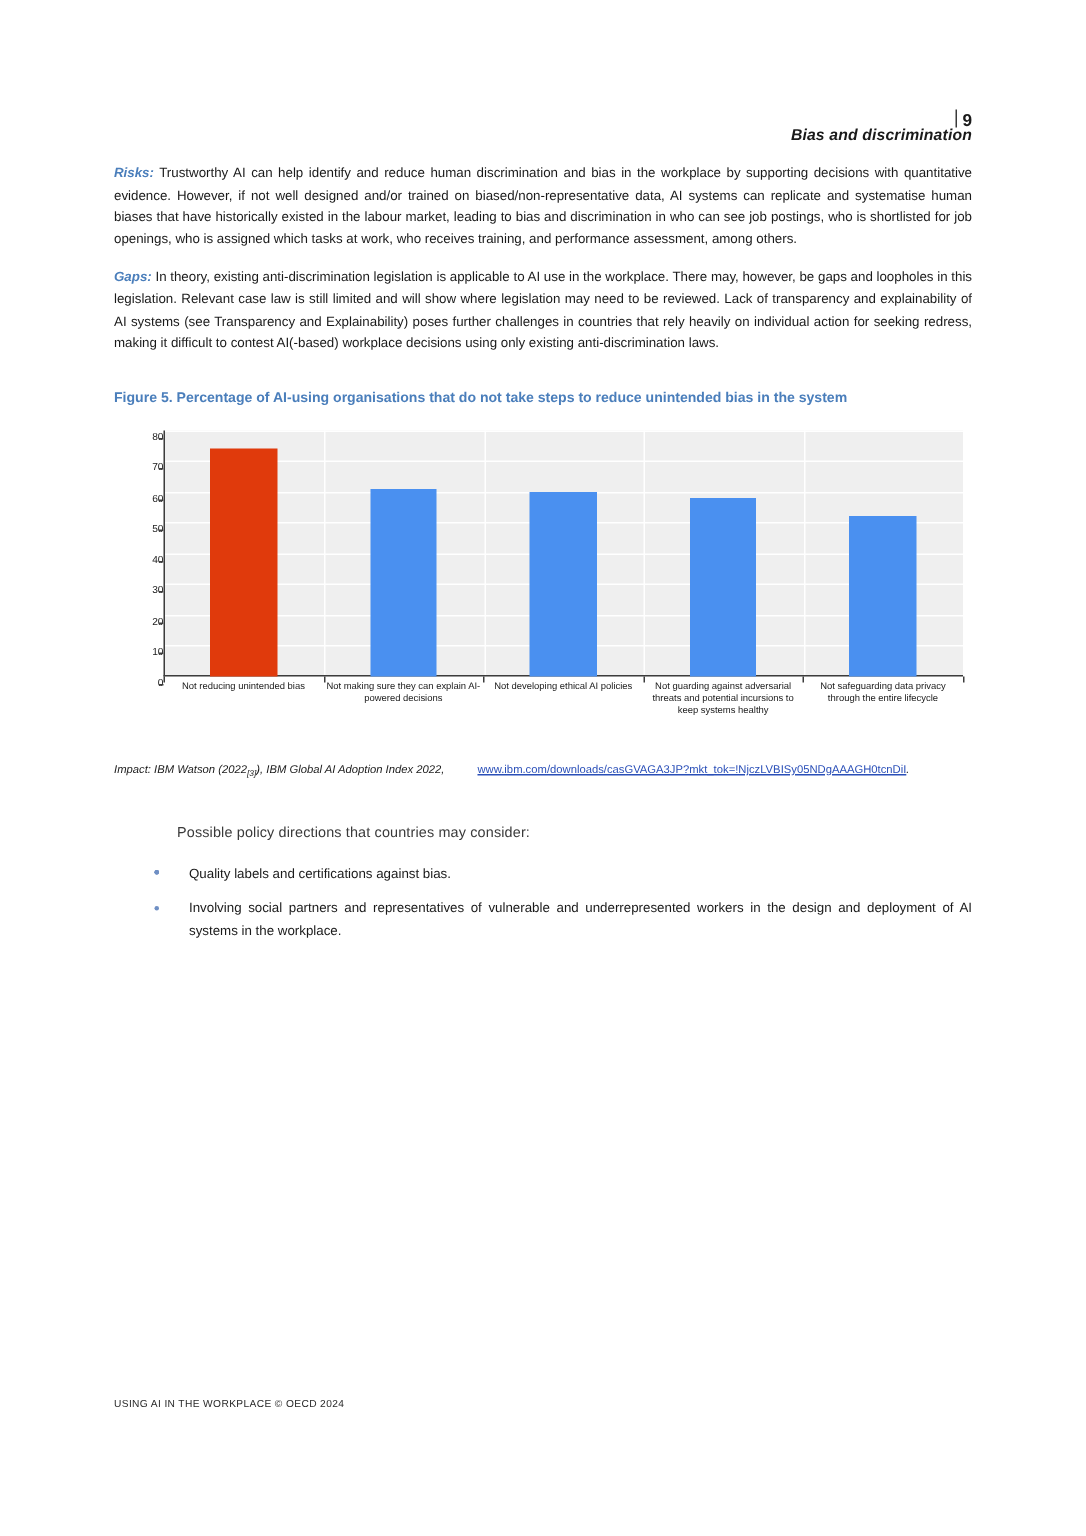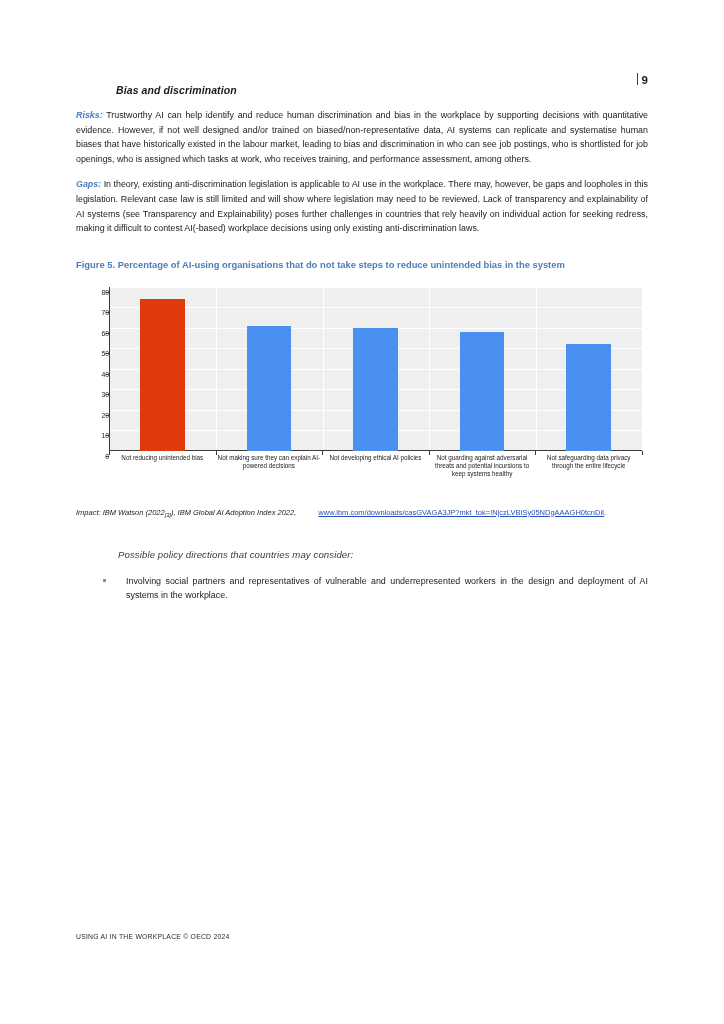--- a/index.html
+++ b/index.html
@@ -50,20 +50,21 @@
     width: 572px;
   }
 
   h2.sub-heading {
     font-size: 10.5px;
     font-weight: bold;
     font-style: italic;
     color: #1a1a1a;
     margin: 0 0 12px 40px;
     letter-spacing: 0.1px;
+    text-align: right;
   }
 
   p.body {
     font-size: 8.9px;
     line-height: 14.6px;
     text-align: justify;
     margin: 0 0 11px 0;
     color: #1a1a1a;
     hyphens: none;
   }
@@ -202,21 +203,20 @@
     text-decoration: underline;
     font-style: normal;
     word-break: break-all;
     padding-left: 20px;
   }
   .sup { font-size: 5.6px; vertical-align: baseline; position: relative; top: 2px; }
 
   
   .policy-intro {
     font-size: 9.6px;
-    font-style: italic;
     color: #3a3a3a;
     margin: 30px 0 14px 42px;
     letter-spacing: 0.1px;
   }
 
   ul.policy-list {
     list-style: none;
     margin: 0;
     padding: 0;
   }
@@ -345,20 +345,21 @@
 
     <div class="source">
       <span class="src-label">Impact:</span><span> IBM Watson (2022</span><span class="sup">[3]</span><span>), IBM Global AI Adoption Index 2022, </span><a href="#">www.ibm.com/downloads/casGVAGA3JP?mkt_tok=!NjczLVBISy05NDgAAAGH0tcnDiI</a><span>.</span>
     </div>
 
     <div class="policy-intro">Possible policy directions that countries may consider:</div>
 
     <ul class="policy-list" id="policy-list">
         <li><span class="bullet"></span></li>
         <li><span class="bullet"></span></li>
+        <li><span class="bullet"></span><span>Quality labels and certifications against bias.</span></li>
         <li><span class="bullet"></span><span>Involving social partners and representatives of vulnerable and underrepresented workers in the design and deployment of AI systems in the workplace.</span></li>
       </ul>
 
   </div>
 
   <div class="footer">USING AI IN THE WORKPLACE © OECD 2024</div>
 
 </div>
 
 </body></html>

